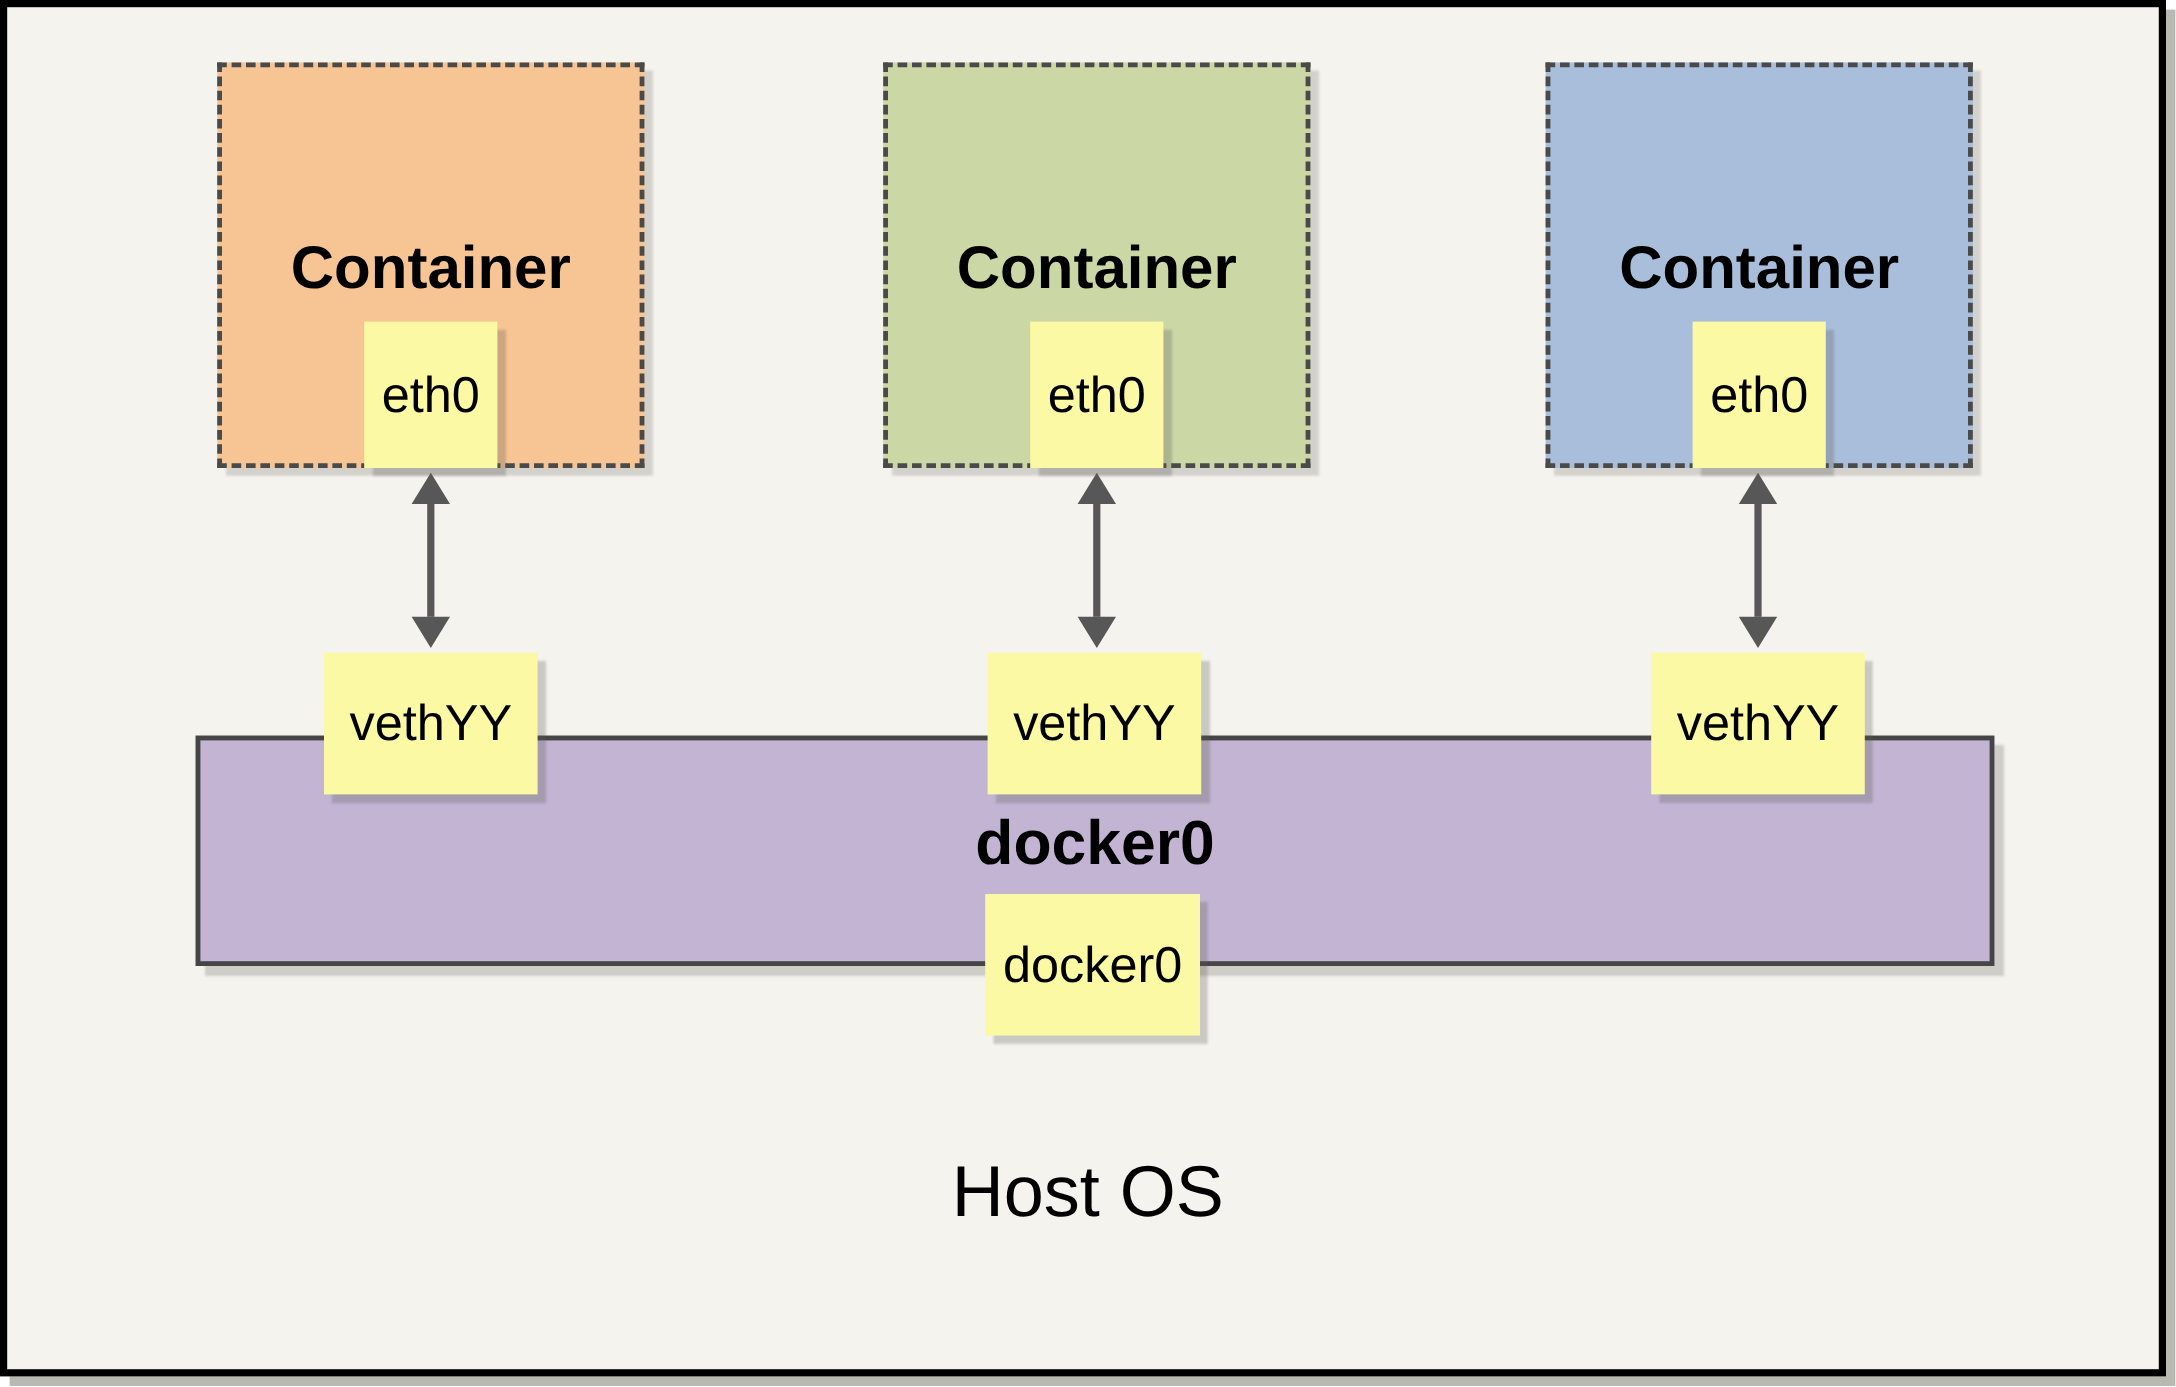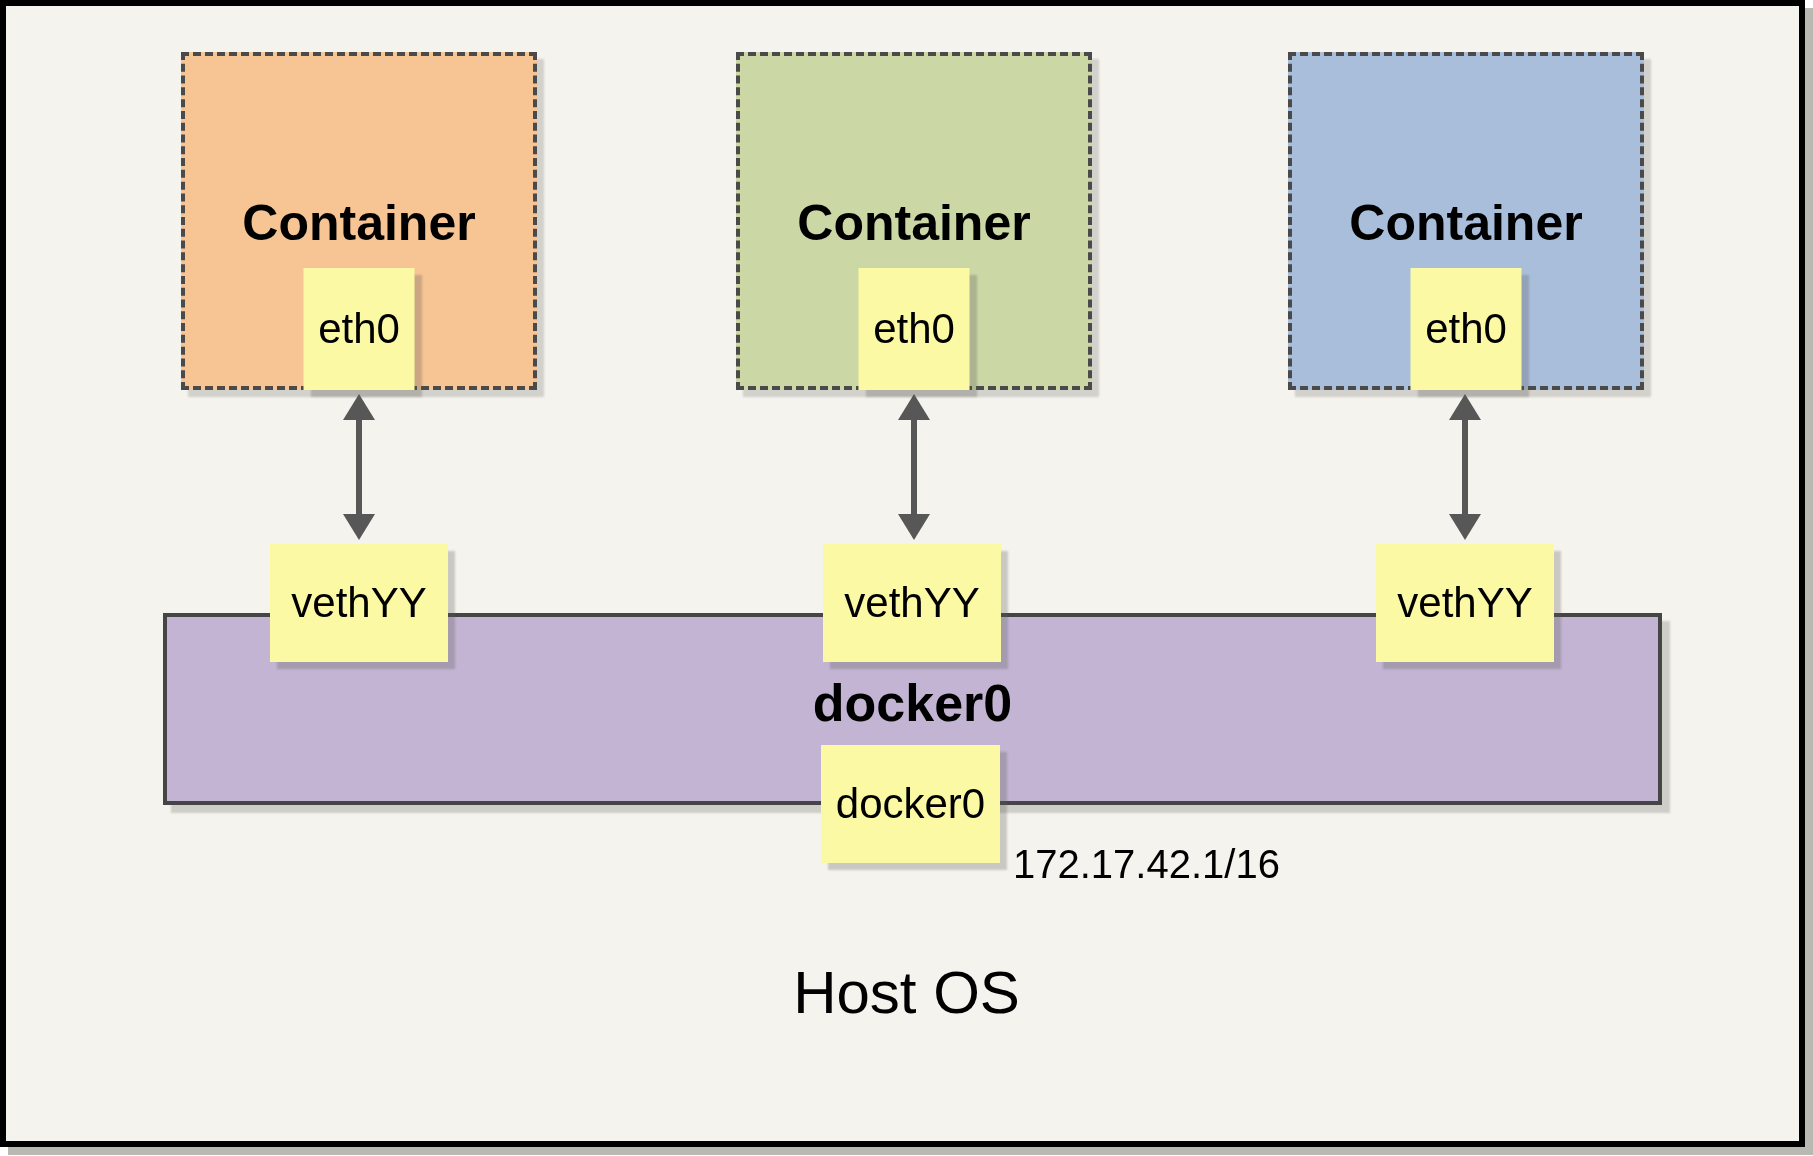--- a/index.html
+++ b/index.html
@@ -169,17 +169,16 @@
 
   <div class="bridge" style="background-color: rgb(194, 180, 210);"></div>
   <div class="bridge-label">docker0</div>
 
   <div class="note veth-note v1" style="background-color: rgb(251, 249, 163);">vethYY</div>
   <div class="note veth-note v2" style="background-color: rgb(251, 249, 163);">vethYY</div>
   <div class="note veth-note v3" style="background-color: rgb(251, 249, 163);">vethYY</div>
 
   <div class="note docker0-note" style="background-color: rgb(251, 249, 163);">docker0</div>
 
-  <div class="ip-label">172.17.42.1/16</div>
 
   <div class="host-label">Host OS</div>
 
 </div>
 
 </body></html>

